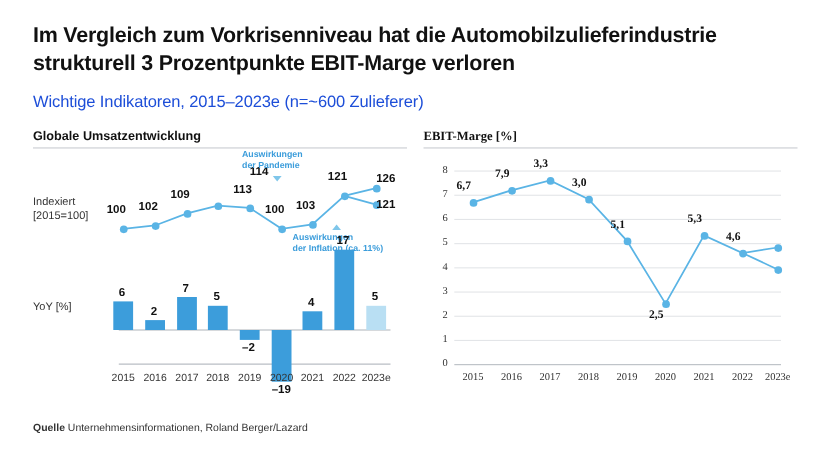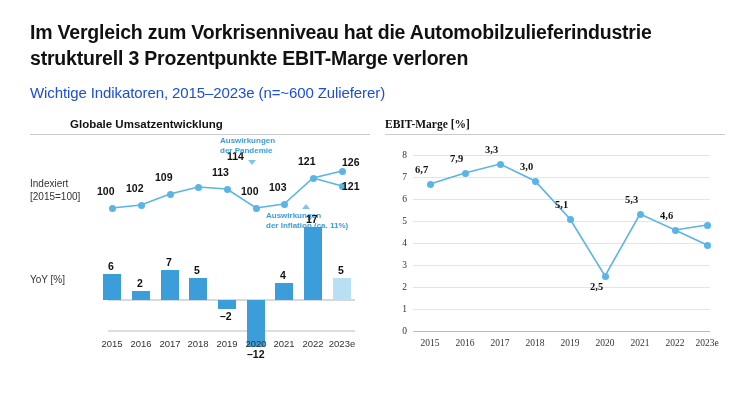--- a/index.html
+++ b/index.html
@@ -87,21 +87,21 @@
 </style>
 </head>
 <body>
 
 <div class="page">
 
   <div class="headline">Im Vergleich zum Vorkrisenniveau hat die Automobilzulieferindustrie strukturell 3 Prozentpunkte EBIT-Marge verloren</div>
   <div class="subhead">Wichtige Indikatoren, 2015–2023e (n=~600 Zulieferer)</div>
 
   <div id="left-panel">
-    <div class="panel-title" style="left:0; top:0;margin-left:40px;">Globale Umsatzentwicklung</div>
+    <div class="panel-title" style="left:0; top:0;">Globale Umsatzentwicklung</div>
     <div class="panel-rule" style="left:0; top:16px; width:340px;"></div>
 
     <div class="index-label" style="left:0; top:60px; width:70px;">
       Indexiert<br>[2015=100]
     </div>
 
     <div class="yoy-label" style="left:0; top:156px; width:70px;">YoY [%]</div>
 
     <svg class="lineLayer" width="340" height="250">
 
@@ -154,21 +154,21 @@
     <div class="bar" style="left:217px; top:182px; width:18px; height:47px;"></div>
     <div class="bar" style="left:245px; top:165px; width:18px; height:17px;"></div>
     <div class="bar" style="left:274px; top:109px; width:18px; height:73px;"></div>
     <div class="bar light" style="left:303px; top:160px; width:18px; height:22px;"></div>
 
     <div class="dlabel" style="left:78px; top:142px;">6</div>
     <div class="dlabel" style="left:107px; top:159px;">2</div>
     <div class="dlabel" style="left:136px; top:138px;">7</div>
     <div class="dlabel" style="left:164px; top:146px;">5</div>
     <div class="dlabel" style="left:190px; top:192px;">–2</div>
-    <div class="dlabel" style="left:217px; top:230px;">–12</div>
+    <div class="dlabel" style="left:217px; top:230px;">–19</div>
     <div class="dlabel" style="left:250px; top:151px;">4</div>
     <div class="dlabel" style="left:276px; top:95px;">17</div>
     <div class="dlabel" style="left:308px; top:146px;">5</div>
 
     <div class="xtick" style="left:62px; top:220px;">2015</div>
     <div class="xtick" style="left:91px; top:220px;">2016</div>
     <div class="xtick" style="left:120px; top:220px;">2017</div>
     <div class="xtick" style="left:148px; top:220px;">2018</div>
     <div class="xtick" style="left:177px; top:220px;">2019</div>
     <div class="xtick" style="left:206px; top:220px;">2020</div>
@@ -230,14 +230,17 @@
     <div class="xtick" style="left:60px; top:220px;">2016</div>
     <div class="xtick" style="left:95px; top:220px;">2017</div>
     <div class="xtick" style="left:130px; top:220px;">2018</div>
     <div class="xtick" style="left:165px; top:220px;">2019</div>
     <div class="xtick" style="left:200px; top:220px;">2020</div>
     <div class="xtick" style="left:235px; top:220px;">2021</div>
     <div class="xtick" style="left:270px; top:220px;">2022</div>
     <div class="xtick" style="left:302px; top:220px;">2023e</div>
   </div>
 
+  <div class="source">
+    <b>Quelle</b><span> Unternehmensinformationen, Roland Berger/Lazard</span>
+  </div>
 
 </div>
 
 </body></html>

